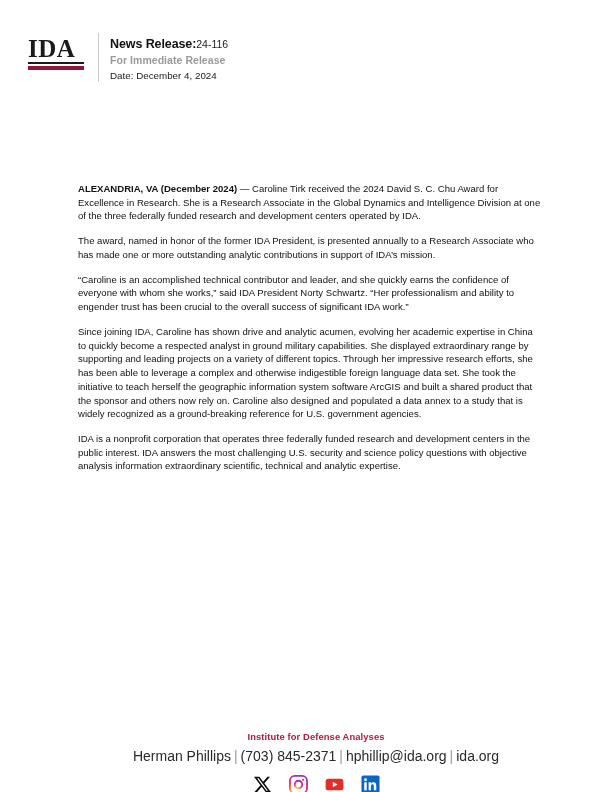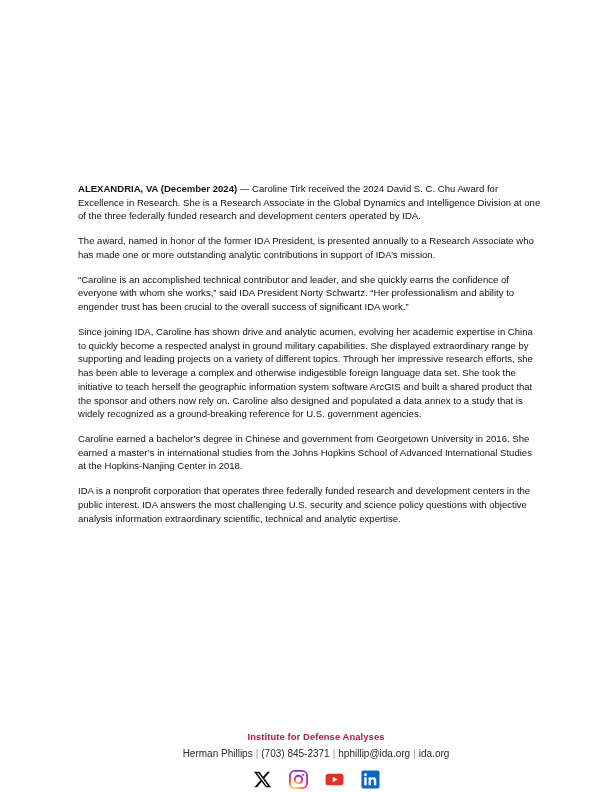--- a/index.html
+++ b/index.html
@@ -143,21 +143,21 @@
     margin-left: 20px;
   }
   .footer-org {
     font-size: 9.4px;
     font-weight: bold;
     color: #b01b3e;
     letter-spacing: 0.1px;
     line-height: 1.3;
   }
   .footer-contact {
-    font-size: 10px;
+    font-size: 14px;
     color: #2a2a2a;
     line-height: 1.3;
     margin-top: 4px;
   }
   .footer-contact .sep {
     color: #9b9b9b;
     padding: 0 3px;
   }
 
   .social-row {
@@ -172,28 +172,46 @@
     height: 19px;
     display: block;
   }
   .social-icon svg { display: block; }
 </style>
 </head>
 <body>
 
 <div class="page">
 
+  <div class="masthead">
+
+    <div class="logo-block">
+      <span class="logo-wordmark">IDA</span>
+      <div class="logo-rule-top"></div>
+      <div class="logo-rule-bottom"></div>
+    </div>
+
+    <div class="masthead-divider"></div>
+
+    <div class="header-text">
+      <div class="line-newsrelease">
+        <span class="nr-label">News Release:</span><span class="nr-number">24-116</span>
+      </div>
+      <div class="line-immediate">For Immediate Release</div>
+      <div class="line-date">Date: December 4, 2024</div>
+    </div>
+
+  </div>
 
 
   <div class="body-copy">
     <p><b>ALEXANDRIA, VA (December 2024)</b><span> — Caroline Tirk received the 2024 David S. C. Chu Award for Excellence in Research. She is a Research Associate in the Global Dynamics and Intelligence Division at one of the three federally funded research and development centers operated by IDA.</span></p>
     <p>The award, named in honor of the former IDA President, is presented annually to a Research Associate who has made one or more outstanding analytic contributions in support of IDA’s mission.</p>
     <p>“Caroline is an accomplished technical contributor and leader, and she quickly earns the confidence of everyone with whom she works,” said IDA President Norty Schwartz. “Her professionalism and ability to engender trust has been crucial to the overall success of significant IDA work.”</p>
     <p>Since joining IDA, Caroline has shown drive and analytic acumen, evolving her academic expertise in China to quickly become a respected analyst in ground military capabilities. She displayed extraordinary range by supporting and leading projects on a variety of different topics. Through her impressive research efforts, she has been able to leverage a complex and otherwise indigestible foreign language data set. She took the initiative to teach herself the geographic information system software ArcGIS and built a shared product that the sponsor and others now rely on. Caroline also designed and populated a data annex to a study that is widely recognized as a ground-breaking reference for U.S. government agencies.</p>
-    <p>Caroline earned a bachelor’s degree in Chinese and government from Georgetown University in 2016. She earned a master’s in international studies from the Johns Hopkins School of Advanced International Studies at the Hopkins-Nanjing Center in 2018.</p>
     <p>IDA is a nonprofit corporation that operates three federally funded research and development centers in the public interest. IDA answers the most challenging U.S. security and science policy questions with objective analysis information extraordinary scientific, technical and analytic expertise.</p>
   </div>
 
   <div class="footer">
     <div class="footer-org">Institute for Defense Analyses</div>
 
     <div class="footer-contact">
       <span>Herman Phillips</span><span class="sep">|</span><span>(703) 845-2371</span><span class="sep">|</span><span>hphillip@ida.org</span><span class="sep">|</span><span>ida.org</span>
     </div>
 

